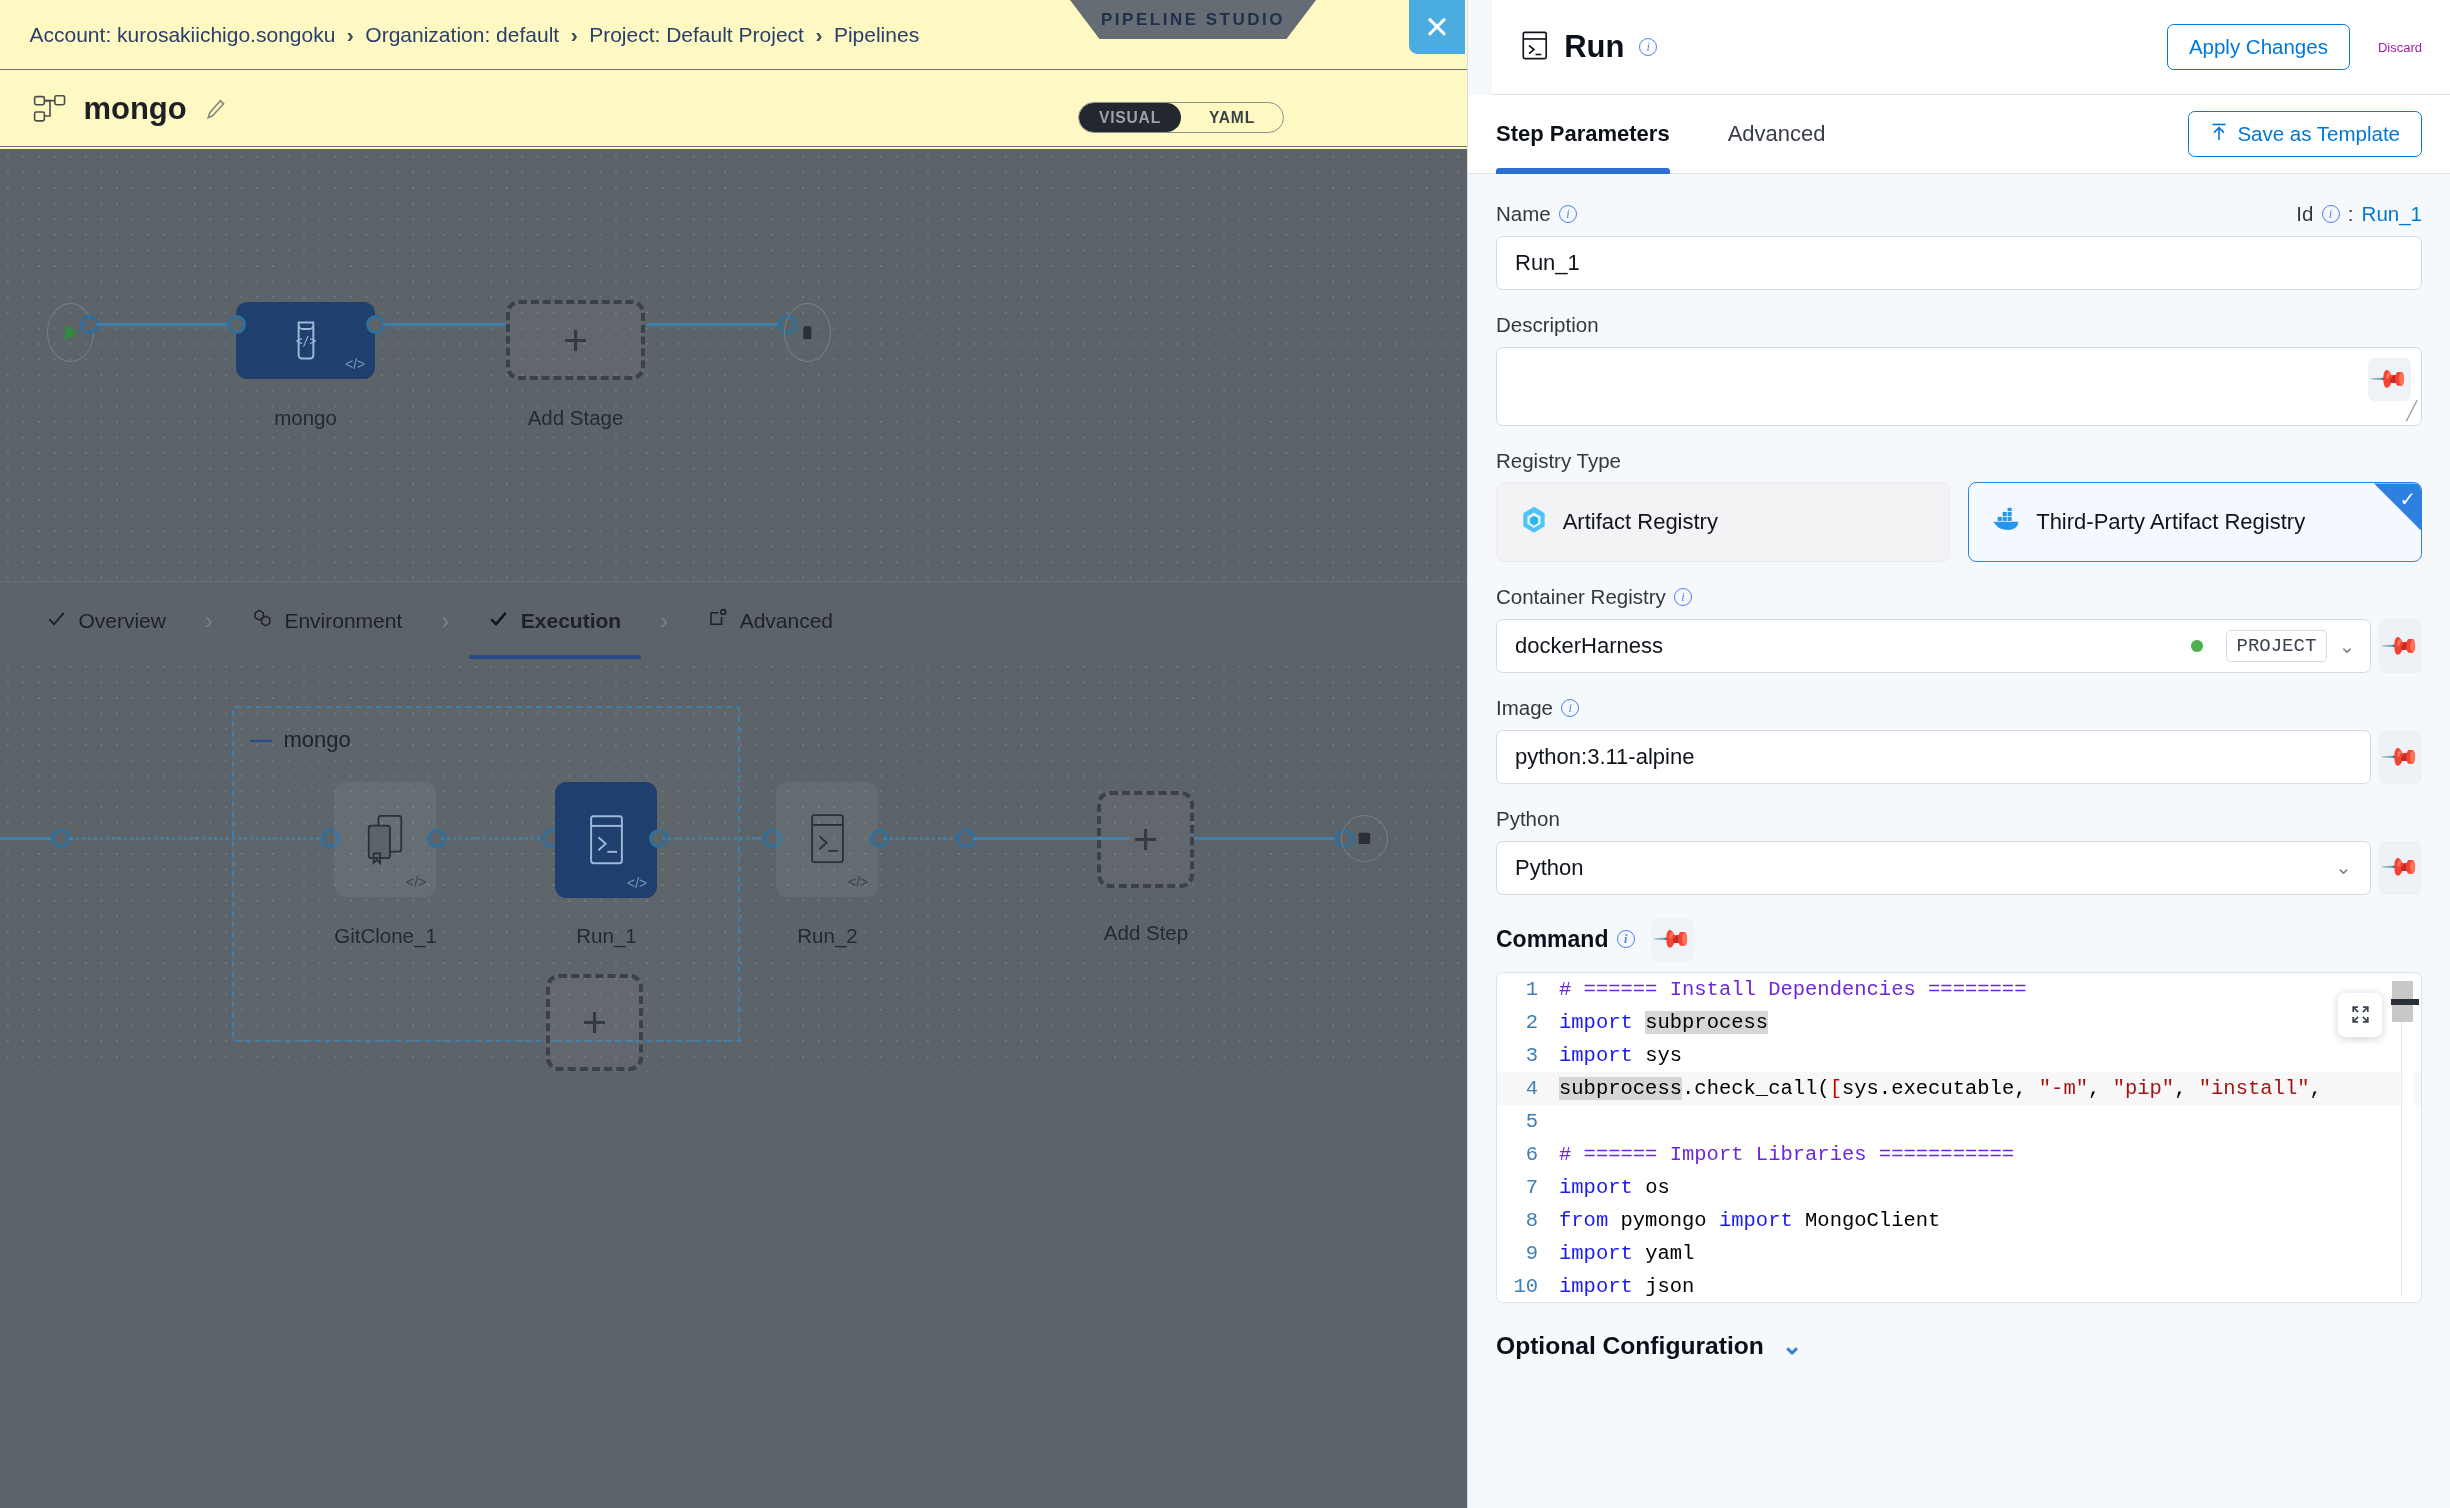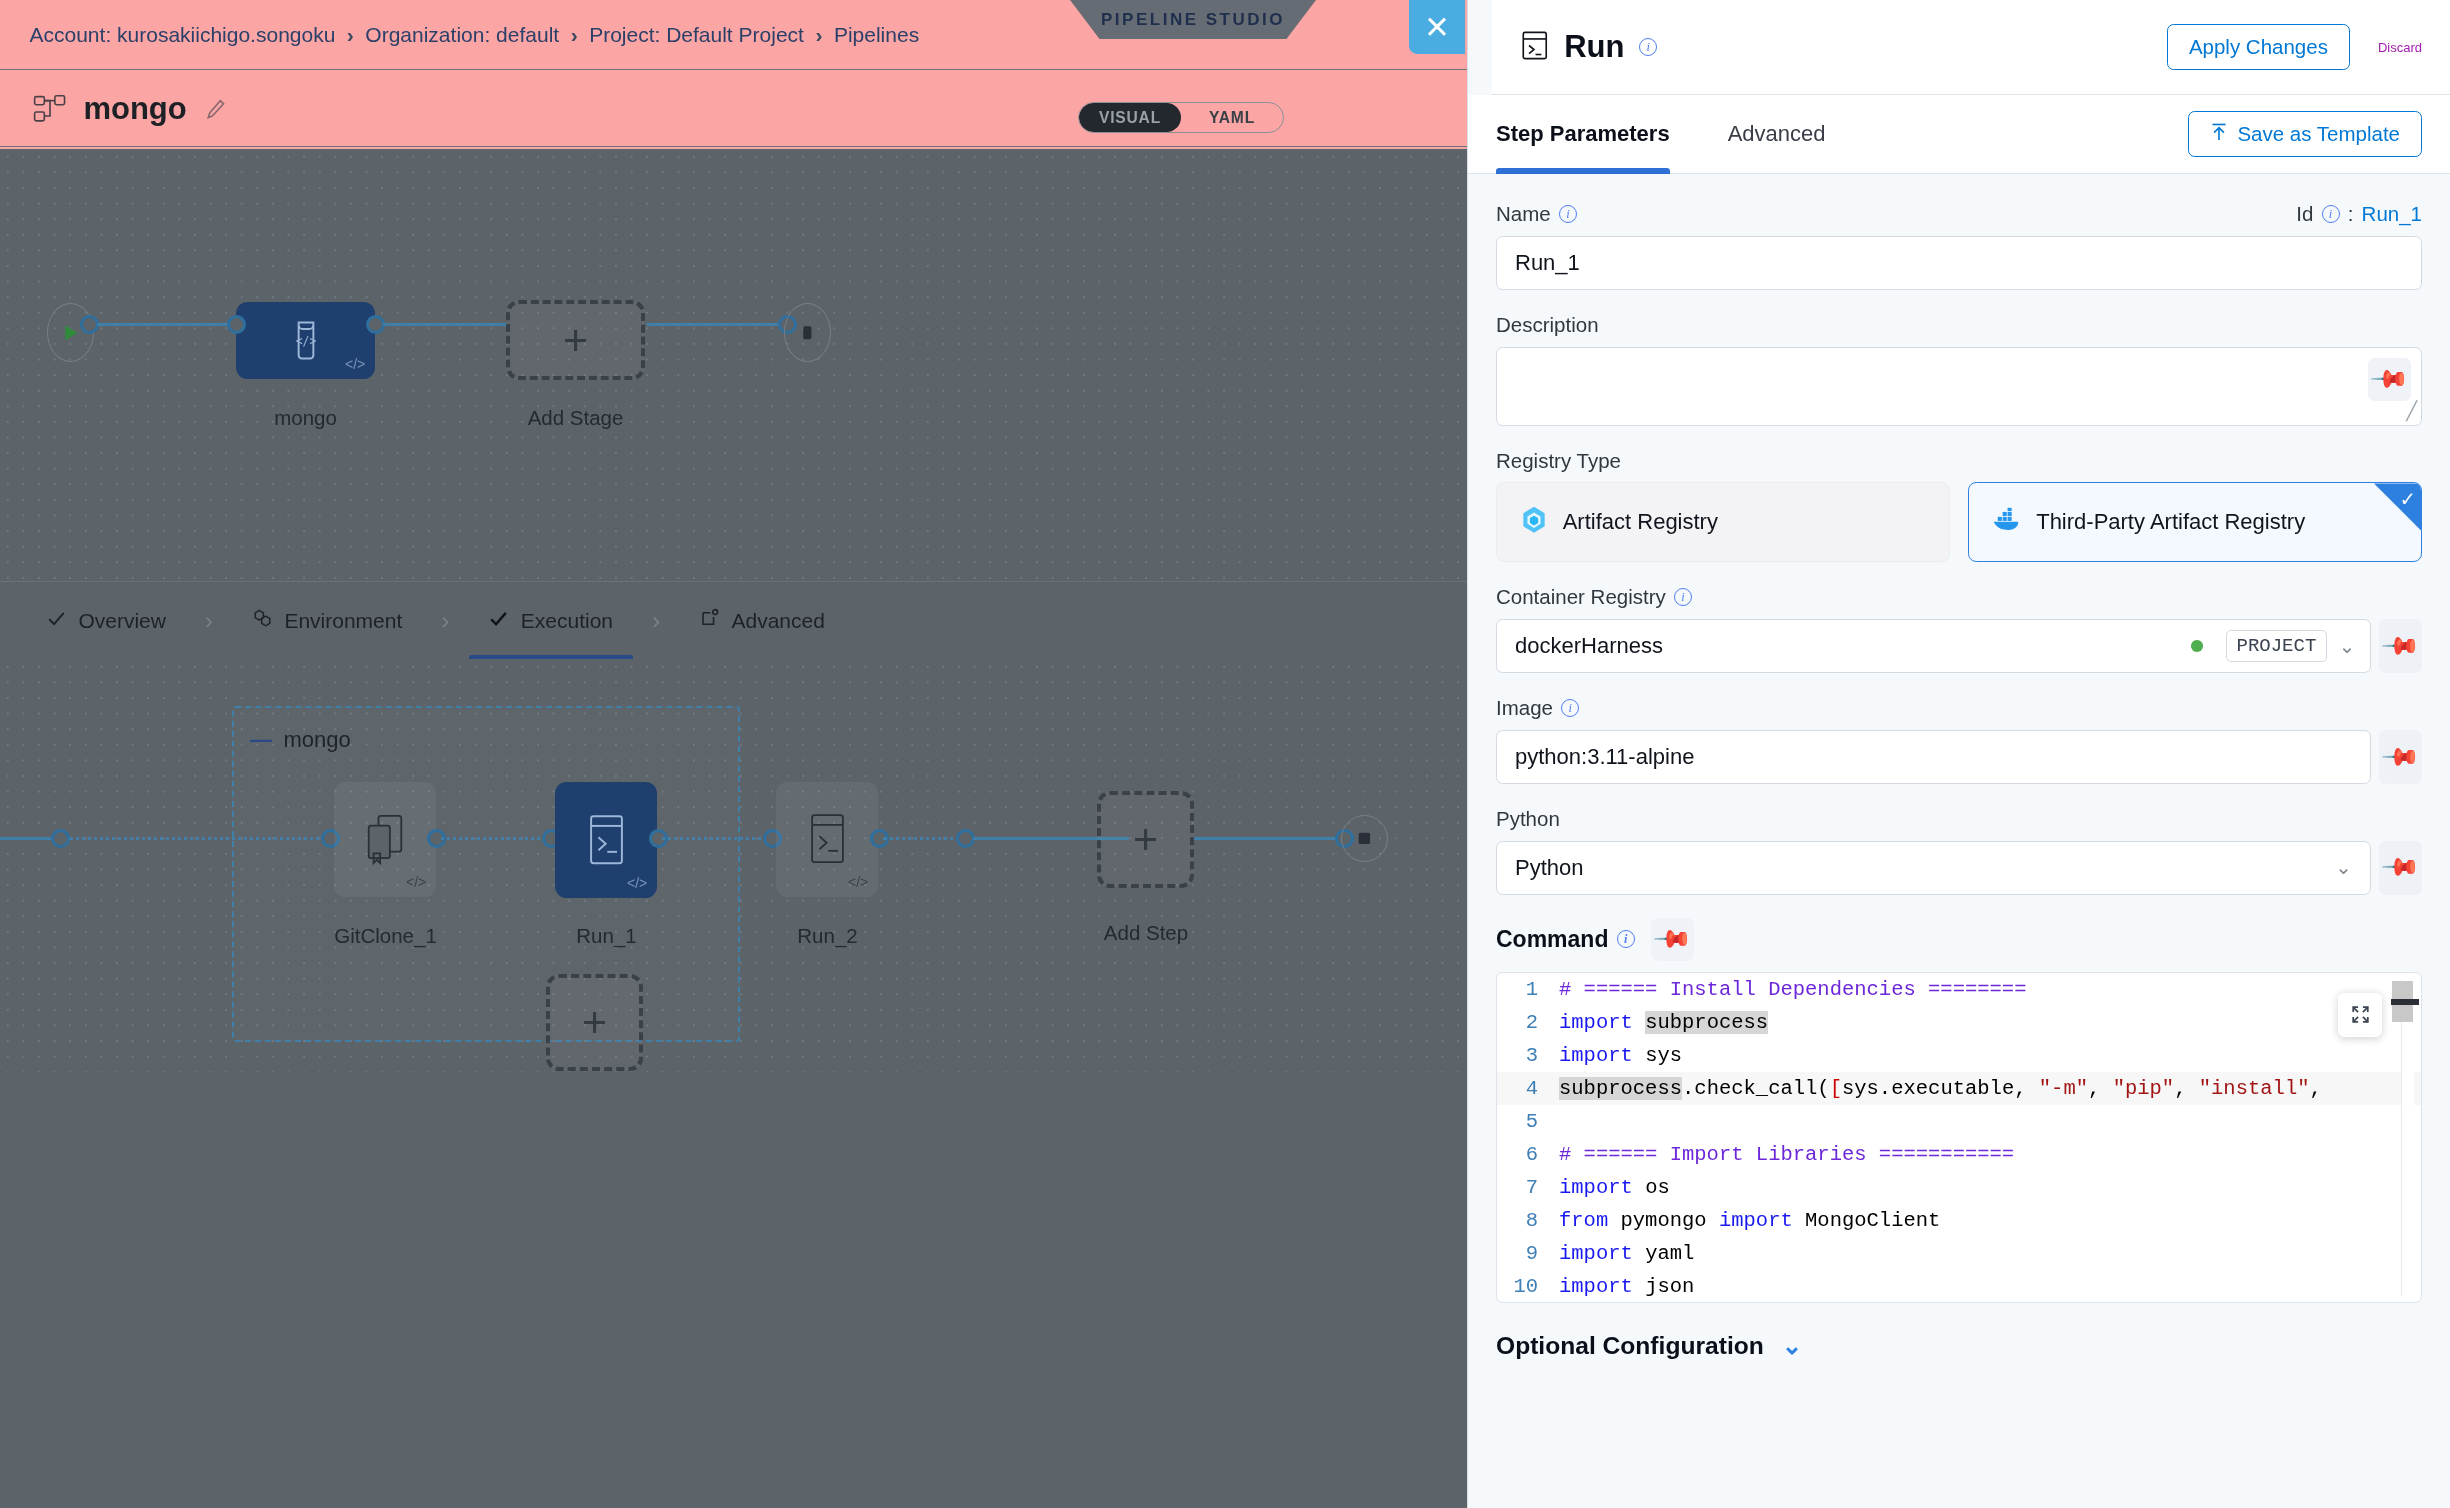--- a/index.html
+++ b/index.html
@@ -5,21 +5,21 @@
   * { box-sizing: border-box; margin: 0; padding: 0; }
   html, body {
     width: 2450px; height: 1508px;
     font-family: "Liberation Sans", sans-serif;
     overflow: hidden;
     background: #5c6369;
   }
   
   #studio {
     position: absolute; left: 0; top: 0; width: 1467px; height: 1072px;
-    background: #fca5a5; overflow: hidden;
+    background: #fef9c3; overflow: hidden;
   }
   #breadcrumb-bar {
     position: absolute; left: 0; top: 0; width: 1467px; height: 70px;
     border-bottom: 1.6px solid #6d7379;
     display: flex; align-items: center; padding-left: 29.5px;
   }
   .crumb {
     color: #2b4068; font-size: 21px; white-space: nowrap;
   }
   .crumb-sep { color: #3b4a60; font-size: 21px; margin: 0 11.5px; font-weight: 600; }
@@ -62,21 +62,21 @@
   #canvas-top {
     position: absolute; left: 0; top: 149px; width: 1467px; height: 432px;
   }
   #tabs-bar {
     position: absolute; left: 0; top: 581px; width: 1467px; height: 79px;
     background: #5c6369; border-top: 1.6px solid #6b7177; border-bottom: 1.6px solid #6b7177;
     display: flex; align-items: center; padding-left: 41px; gap: 0;
   }
   .tab { display: flex; align-items: center; gap: 11.5px; font-size: 21px; color: #1e2227;
          position: relative; height: 79px; padding: 0 4.9px; cursor: pointer; }
-  .tab.active { font-weight: 400; }
+  .tab.active { font-weight: 700; }
   .tab.active::after {
     content:""; position: absolute; left: -14.7px; right: -14.7px; bottom: 0; height: 4.9px;
     background: #2a4a87; border-radius: 2.5px 2.5px 0 0;
   }
   .tab-sep { color: #7b8189; font-size: 24.6px; margin: 0 34px; }
   #canvas-bottom { position: absolute; left: 0; top: 659px; width: 1467px; height: 849px; }
 
   
   .node-sq {
     position: absolute; border-radius: 11.5px; display: flex; align-items: center;

